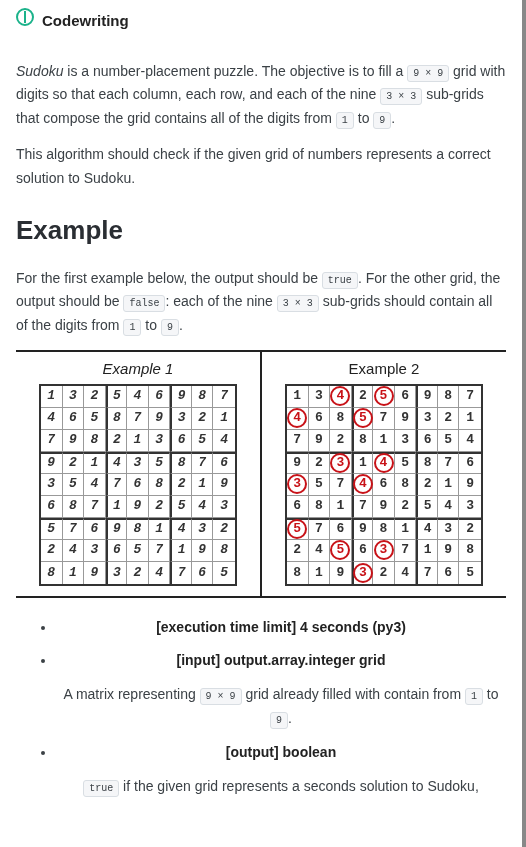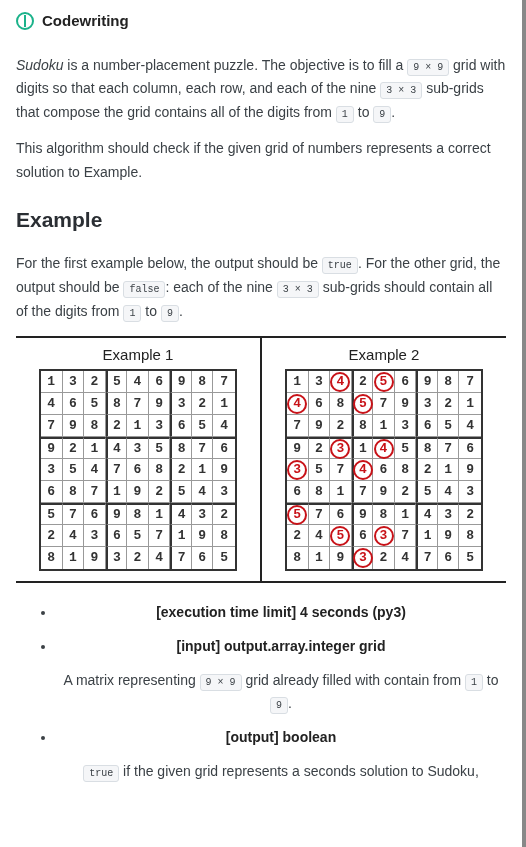--- a/index.html
+++ b/index.html
@@ -12,23 +12,23 @@
     width: 526px;
     line-height: 1.7;
   }
   .page {
     padding: 8px 16px 20px 16px;
     border-right: 4px solid #888;
     min-height: 847px;
   }
   .header {
     display: flex;
-    align-items: center;
+    align-items: flex-start;
     gap: 8px;
-    margin-bottom: 20px;
+    margin-bottom: 26px;
   }
   .header-icon {
     width: 18px; height: 18px;
     border: 2.5px solid #1bb28a;
     border-radius: 50%;
     position: relative;
     flex: 0 0 auto;
   }
   .header-icon::before {
     content: "";
@@ -51,36 +51,36 @@
     background: #f5f6f8;
     border: 1px solid #d9dee3;
     border-radius: 3px;
     padding: 0 5px;
     font-family: "Courier New", monospace;
     font-size: 10px;
     color: #3b4146;
     line-height: 1.5;
   }
   h2.example-h {
-    font-size: 21px;
+    font-size: 26px;
     font-weight: 700;
     color: #2a2e33;
     margin: 18px 0 14px;
   }
   .examples {
     display: flex;
     border-top: 2px solid #222;
     border-bottom: 2px solid #222;
     margin: 8px 0 18px;
   }
   .ex-col {
     flex: 1;
     padding: 0 8px 10px;
   }
-  .ex-col:first-child { border-right: 2px solid #222; }
+  .ex-col:first-child { border-right: 2px solid #222; font-style: italic; }
   .ex-label {
     text-align: center;
     font-size: 15px;
     color: #222;
     padding: 4px 0 2px;
   }
   .sudoku {
     border: 2px solid #333;
     width: 198px;
     margin: 0 auto;
@@ -125,21 +125,21 @@
 
 <div class="header">
   <span class="header-icon"></span>
   <span class="title">Codewriting</span>
 </div>
 
 <p>
   <em class="keyword">Sudoku</em><span> is a number-placement puzzle. The objective is to fill a </span><code class="inline">9 × 9</code><span> grid with digits so that each column, each row, and each of the nine </span><code class="inline">3 × 3</code><span> sub-grids that compose the grid contains all of the digits from </span><code class="inline">1</code><span> to </span><code class="inline">9</code><span>.</span>
 </p>
 
-<p>This algorithm should check if the given grid of numbers represents a correct solution to Example.</p>
+<p>This algorithm should check if the given grid of numbers represents a correct solution to Sudoku.</p>
 
 <h2 class="example-h">Example</h2>
 
 <p>
   <span>For the first example below, the output should be </span><code class="inline">true</code><span>. For the other grid, the output should be </span><code class="inline">false</code><span>: each of the nine </span><code class="inline">3 × 3</code><span> sub-grids should contain all of the digits from </span><code class="inline">1</code><span> to </span><code class="inline">9</code><span>.</span>
 </p>
 
 <div class="examples">
   <div class="ex-col">
     <div class="ex-label">Example 1</div>

